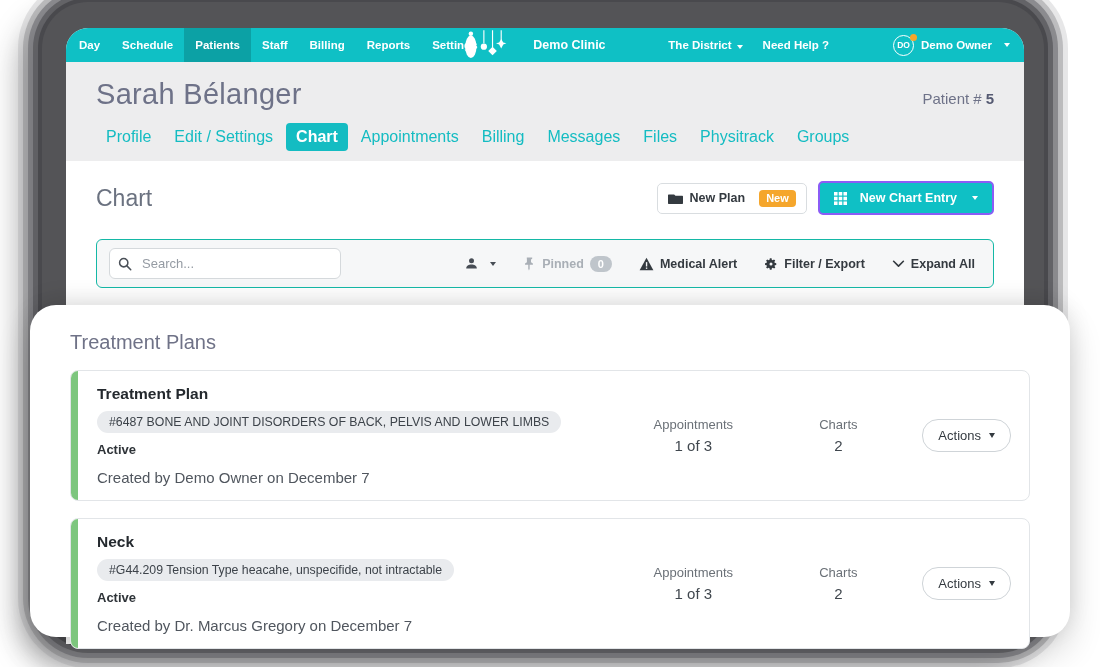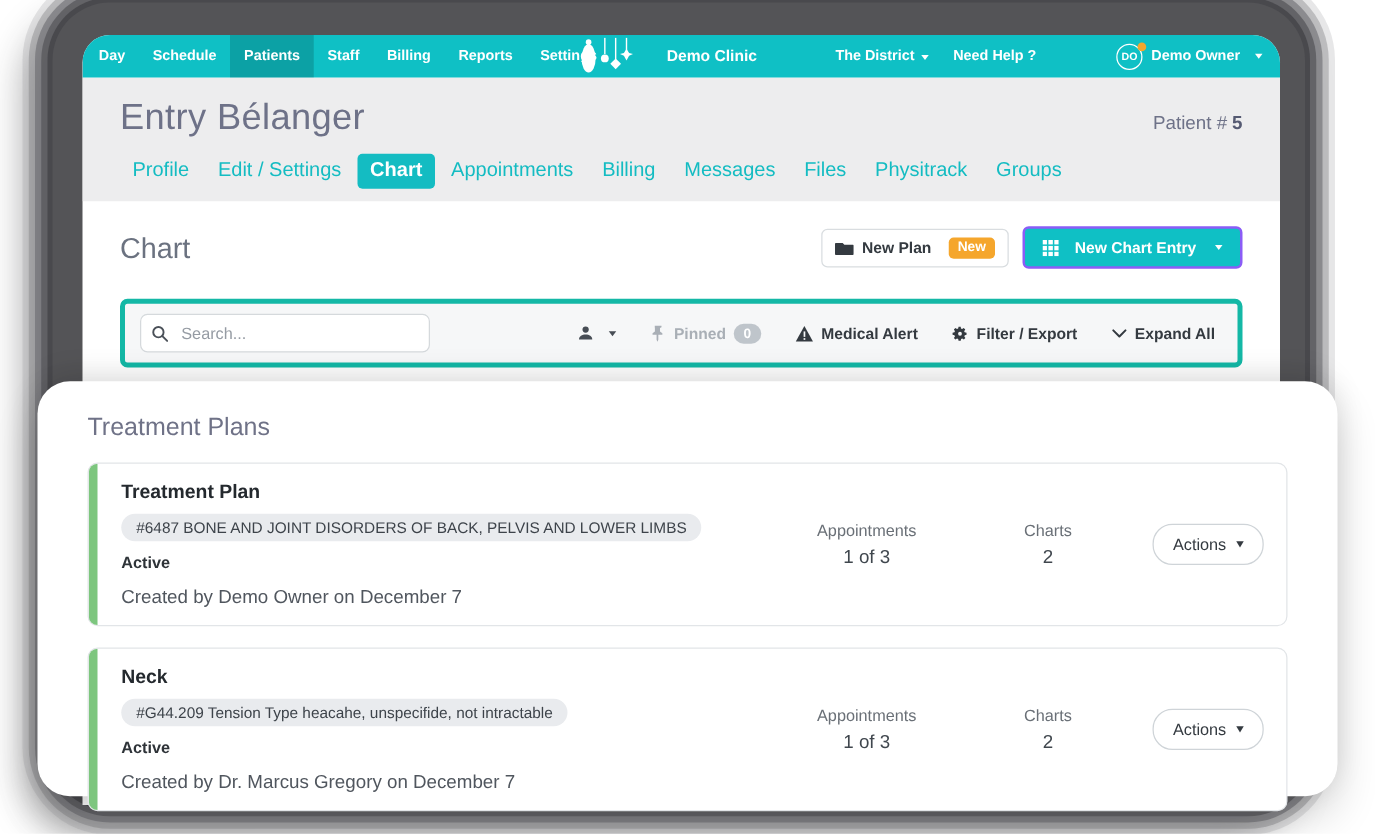--- a/index.html
+++ b/index.html
@@ -54,21 +54,21 @@
   .chart-row { display:flex; align-items:center; justify-content:space-between; padding:20px 30px 0; }
   .chart-title { font-size:23px; color:#6b7280; }
   .chart-buttons { display:flex; align-items:center; }
   .btn { display:inline-flex; align-items:center; border-radius:5px; font-size:12.5px; font-weight:700; cursor:pointer; }
   .btn-white { background:#fff; border:1px solid #d9dde0; color:#343a40; padding:6px 10px; gap:7px; }
   .badge-new { background:#f5a62c; color:#fff; font-size:11px; font-weight:700; padding:2.5px 7px; border-radius:4px; margin-left:7px; }
   .btn-teal { background:#0fc0c5; color:#fff; padding:8px 14px; gap:13px; margin-left:11px; border:2px solid #8b5cf6; }
   .btn-teal .caret { margin-left:2px; }
 
   
-  .toolbar { margin:24px 30px 0; background:#f6f7f8; border:4px solid #14b8a6; border-radius:6px; padding:8px 12px; display:flex; align-items:center; }
+  .toolbar { margin:24px 30px 0; background:#f6f7f8; border:1px solid #14b8a6; border-radius:6px; padding:8px 12px; display:flex; align-items:center; }
   .search-wrap { position:relative; }
   .search-input { width:232px; padding:7px 10px 7px 32px; border:1px solid #d5d9dc; border-radius:6px; font-size:13px; color:#343a40; background:#fff; outline:none; font-family:inherit; }
   .search-input::placeholder { color:#959ba3; }
   .search-icon { position:absolute; left:9px; top:50%; transform:translateY(-50%); display:flex; }
   .toolbar-right { margin-left:auto; display:flex; align-items:center; gap:27px; padding-right:6px; }
   .tool-item { display:flex; align-items:center; gap:6px; font-size:12.5px; font-weight:700; color:#343a40; cursor:pointer; }
   .tool-item.muted { color:#a9afb6; }
   .count-badge { background:#bfc5cb; color:#fff; font-size:11px; font-weight:700; border-radius:10px; padding:2px 8px; }
   .icon { display:flex; align-items:center; }
 
@@ -137,21 +137,21 @@
               <span class="avatar-dot"></span>
             </span>
           <span>Demo Owner</span>
           <span class="caret"></span>
         </span>
       </div>
     </div>
 
     <div class="header">
       <div class="header-top">
-        <div class="patient-name">Entry Bélanger</div>
+        <div class="patient-name">Sarah Bélanger</div>
         <div class="patient-number">
           <span>Patient #</span><span class="num">5</span>
         </div>
       </div>
       <div class="tabs">
         <div class="tab">Profile</div>
         <div class="tab">Edit / Settings</div>
         <div class="tab active">Chart</div>
         <div class="tab">Appointments</div>
         <div class="tab">Billing</div>

